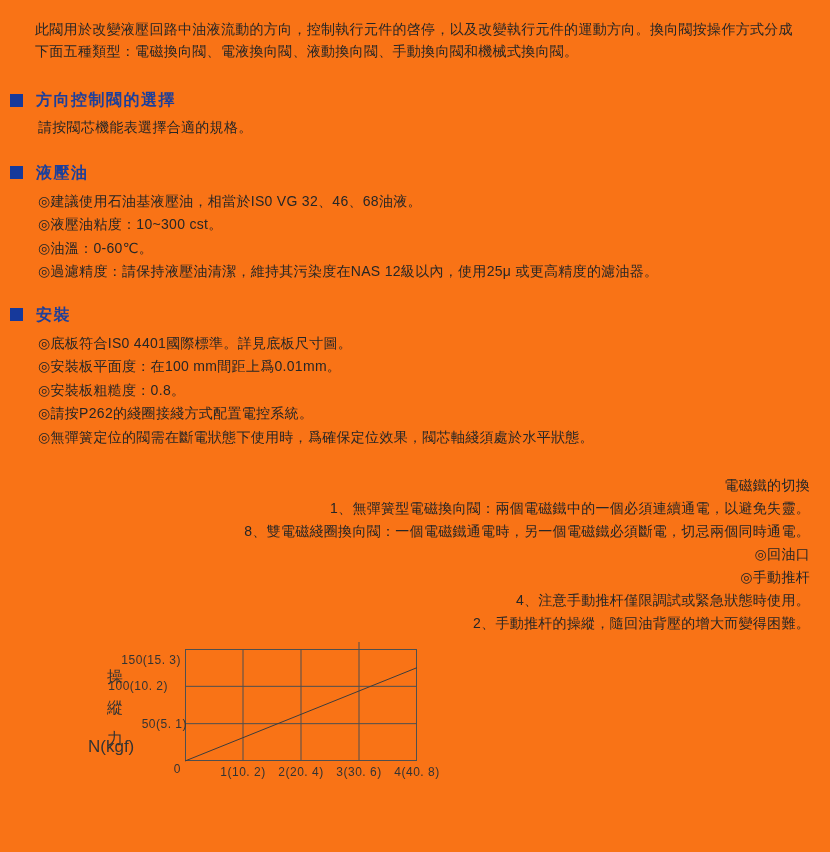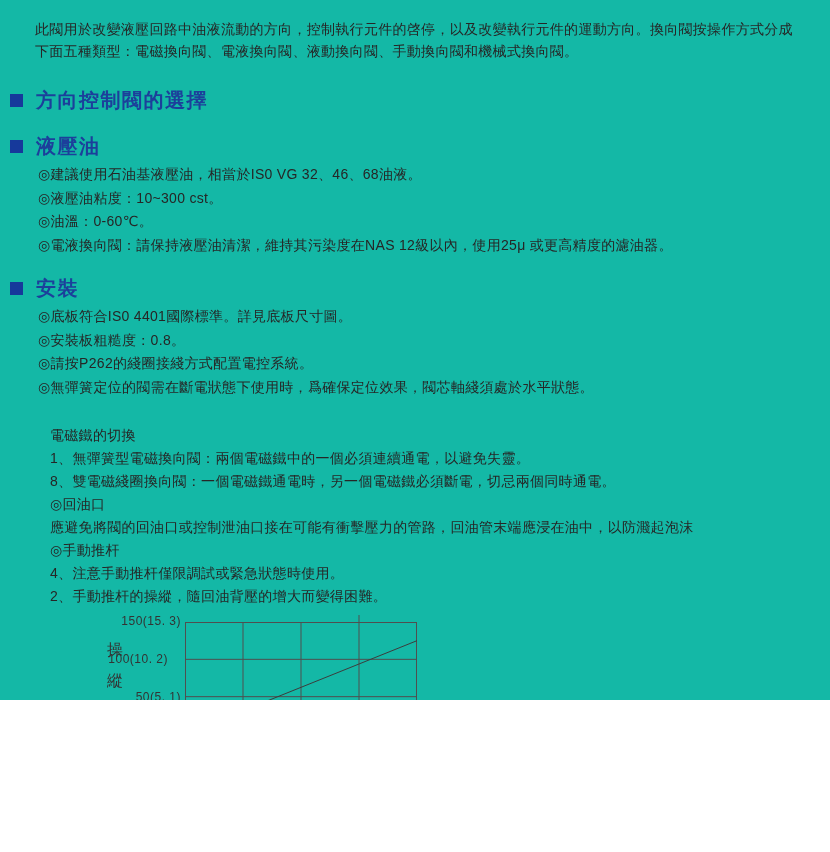--- a/index.html
+++ b/index.html
@@ -4,22 +4,22 @@
 <style>
   * { box-sizing: border-box; }
   html, body { margin: 0; padding: 0; background: #ffffff; }
   body {
     font-family: "Liberation Sans", "DejaVu Sans", sans-serif;
     color: #262626;
   }
   .page {
     position: relative;
     width: 830px;
-    height: 700px;
-    background: #14b8a6;
+    height: 852px;
+    background: #f97316;
     overflow: hidden;
   }
   .intro {
     margin: 18px 28px 0 35px;
     font-size: 14px;
     line-height: 22px;
     letter-spacing: 0.3px;
   }
   section { margin-left: 10px; }
   .sec-1 { margin-top: 25px; }
@@ -33,34 +33,34 @@
     height: 26px;
   }
   .sq {
     width: 13px;
     height: 13px;
     background: #16399b;
     flex: 0 0 auto;
   }
   h2 {
     margin: 0;
-    font-size: 20px;
+    font-size: 16px;
     font-weight: bold;
     color: #1c3f9b;
     letter-spacing: 1.5px;
     line-height: 26px;
   }
   .lines {
     margin: 3px 20px 0 28px;
     font-size: 14px;
     line-height: 23.5px;
     letter-spacing: 0.3px;
   }
   .sec-2 .lines, .sec-3 .lines { margin-top: 4px; }
-  .sec-4 .lines { margin-left: 40px; margin-top: 8px; line-height: 23px; }
+  .sec-4 .lines { margin-left: 60px; margin-top: 8px; line-height: 23px; text-align: right; }
   .body-line { white-space: nowrap; }
 
   
   figure.chart {
     position: relative;
     margin: 6px 0 0 0;
     width: 830px;
     height: 168px;
   }
   .ylab-chars {
@@ -108,55 +108,58 @@
   <p class="intro">
     <span class="body-line" style="display:block">此閥用於改變液壓回路中油液流動的方向，控制執行元件的啓停，以及改變執行元件的運動方向。換向閥按操作方式分成</span>
     <span class="body-line" style="display:block">下面五種類型：電磁換向閥、電液換向閥、液動換向閥、手動換向閥和機械式換向閥。</span>
   </p>
 
   <section class="sec-1">
     <div class="h-row">
       <span class="sq"></span>
       <h2>方向控制閥的選擇</h2>
     </div>
+    <div class="lines">
+        <div class="body-line">請按閥芯機能表選擇合適的規格。</div>
+      </div>
   </section>
 
   <section class="sec-2">
     <div class="h-row">
       <span class="sq"></span>
       <h2>液壓油</h2>
     </div>
     <div class="lines">
         <div class="body-line">◎建議使用石油基液壓油，相當於IS0 VG 32、46、68油液。</div>
         <div class="body-line">◎液壓油粘度：10~300 cst。</div>
         <div class="body-line">◎油溫：0-60℃。</div>
-        <div class="body-line">◎電液換向閥：請保持液壓油清潔，維持其污染度在NAS 12級以內，使用25μ 或更高精度的濾油器。</div>
+        <div class="body-line">◎過濾精度：請保持液壓油清潔，維持其污染度在NAS 12級以內，使用25μ 或更高精度的濾油器。</div>
       </div>
   </section>
 
   <section class="sec-3">
     <div class="h-row">
       <span class="sq"></span>
       <h2>安裝</h2>
     </div>
     <div class="lines">
         <div class="body-line">◎底板符合IS0 4401國際標準。詳見底板尺寸圖。</div>
+        <div class="body-line">◎安裝板平面度：在100 mm間距上爲0.01mm。</div>
         <div class="body-line">◎安裝板粗糙度：0.8。</div>
         <div class="body-line">◎請按P262的綫圈接綫方式配置電控系統。</div>
         <div class="body-line">◎無彈簧定位的閥需在斷電狀態下使用時，爲確保定位效果，閥芯軸綫須處於水平狀態。</div>
       </div>
   </section>
 
   <section class="sec-4">
     <div class="lines">
         <div class="body-line">電磁鐵的切換</div>
         <div class="body-line">1、無彈簧型電磁換向閥：兩個電磁鐵中的一個必須連續通電，以避免失靈。</div>
         <div class="body-line">8、雙電磁綫圈換向閥：一個電磁鐵通電時，另一個電磁鐵必須斷電，切忌兩個同時通電。</div>
         <div class="body-line">◎回油口</div>
-        <div class="body-line">應避免將閥的回油口或控制泄油口接在可能有衝擊壓力的管路，回油管末端應浸在油中，以防濺起泡沫</div>
         <div class="body-line">◎手動推杆</div>
         <div class="body-line">4、注意手動推杆僅限調試或緊急狀態時使用。</div>
         <div class="body-line">2、手動推杆的操縱，隨回油背壓的增大而變得困難。</div>
       </div>
   </section>
 
   <figure class="chart">
     <div class="ylab-chars" id="ylab-chars">
         <div>操</div>
         <div>縱</div>
@@ -166,23 +169,23 @@
     <svg id="chart-svg" width="232" height="121" viewBox="0 0 232 121">
         <rect x="0.5" y="7.5" width="231" height="111" fill="none" stroke="#4f4f4f" stroke-width="1"></rect>
         <line x1="58" y1="7" x2="58" y2="119" stroke="#4f4f4f" stroke-width="1"></line>
         <line x1="116" y1="7" x2="116" y2="119" stroke="#4f4f4f" stroke-width="1"></line>
         <line x1="174" y1="0" x2="174" y2="119" stroke="#4f4f4f" stroke-width="1"></line>
         <line x1="0" y1="81.66666666666667" x2="232" y2="81.66666666666667" stroke="#4f4f4f" stroke-width="1"></line>
         <line x1="0" y1="44.33333333333334" x2="232" y2="44.33333333333334" stroke="#4f4f4f" stroke-width="1"></line>
         <polyline fill="none" stroke="#3c3c3c" stroke-width="1" points="0,119 232,25.666666666666657"></polyline>
       </svg>
     <div id="ticks">
-        <div class="ytick" style="left: 105px; top: 75.6667px;">50(5. 1)</div>
+        <div class="ytick" style="left: 111px; top: 75.6667px;">50(5. 1)</div>
         <div class="ytick" style="left: 92px; top: 38.3333px;">100(10. 2)</div>
-        <div class="ytick" style="left: 105px; top: 0;">150(15. 3)</div>
+        <div class="ytick" style="left: 105px; top: 12px;">150(15. 3)</div>
         <div class="xtick origin" style="left: 169px; width: 12px; top: 121px;">0</div>
         <div class="xtick" style="left: 243px; top: 124px;">1(10. 2)</div>
         <div class="xtick" style="left: 301px; top: 124px;">2(20. 4)</div>
         <div class="xtick" style="left: 359px; top: 124px;">3(30. 6)</div>
         <div class="xtick" style="left: 417px; top: 124px;">4(40. 8)</div>
       </div>
 
   </figure>
 
 </div>

